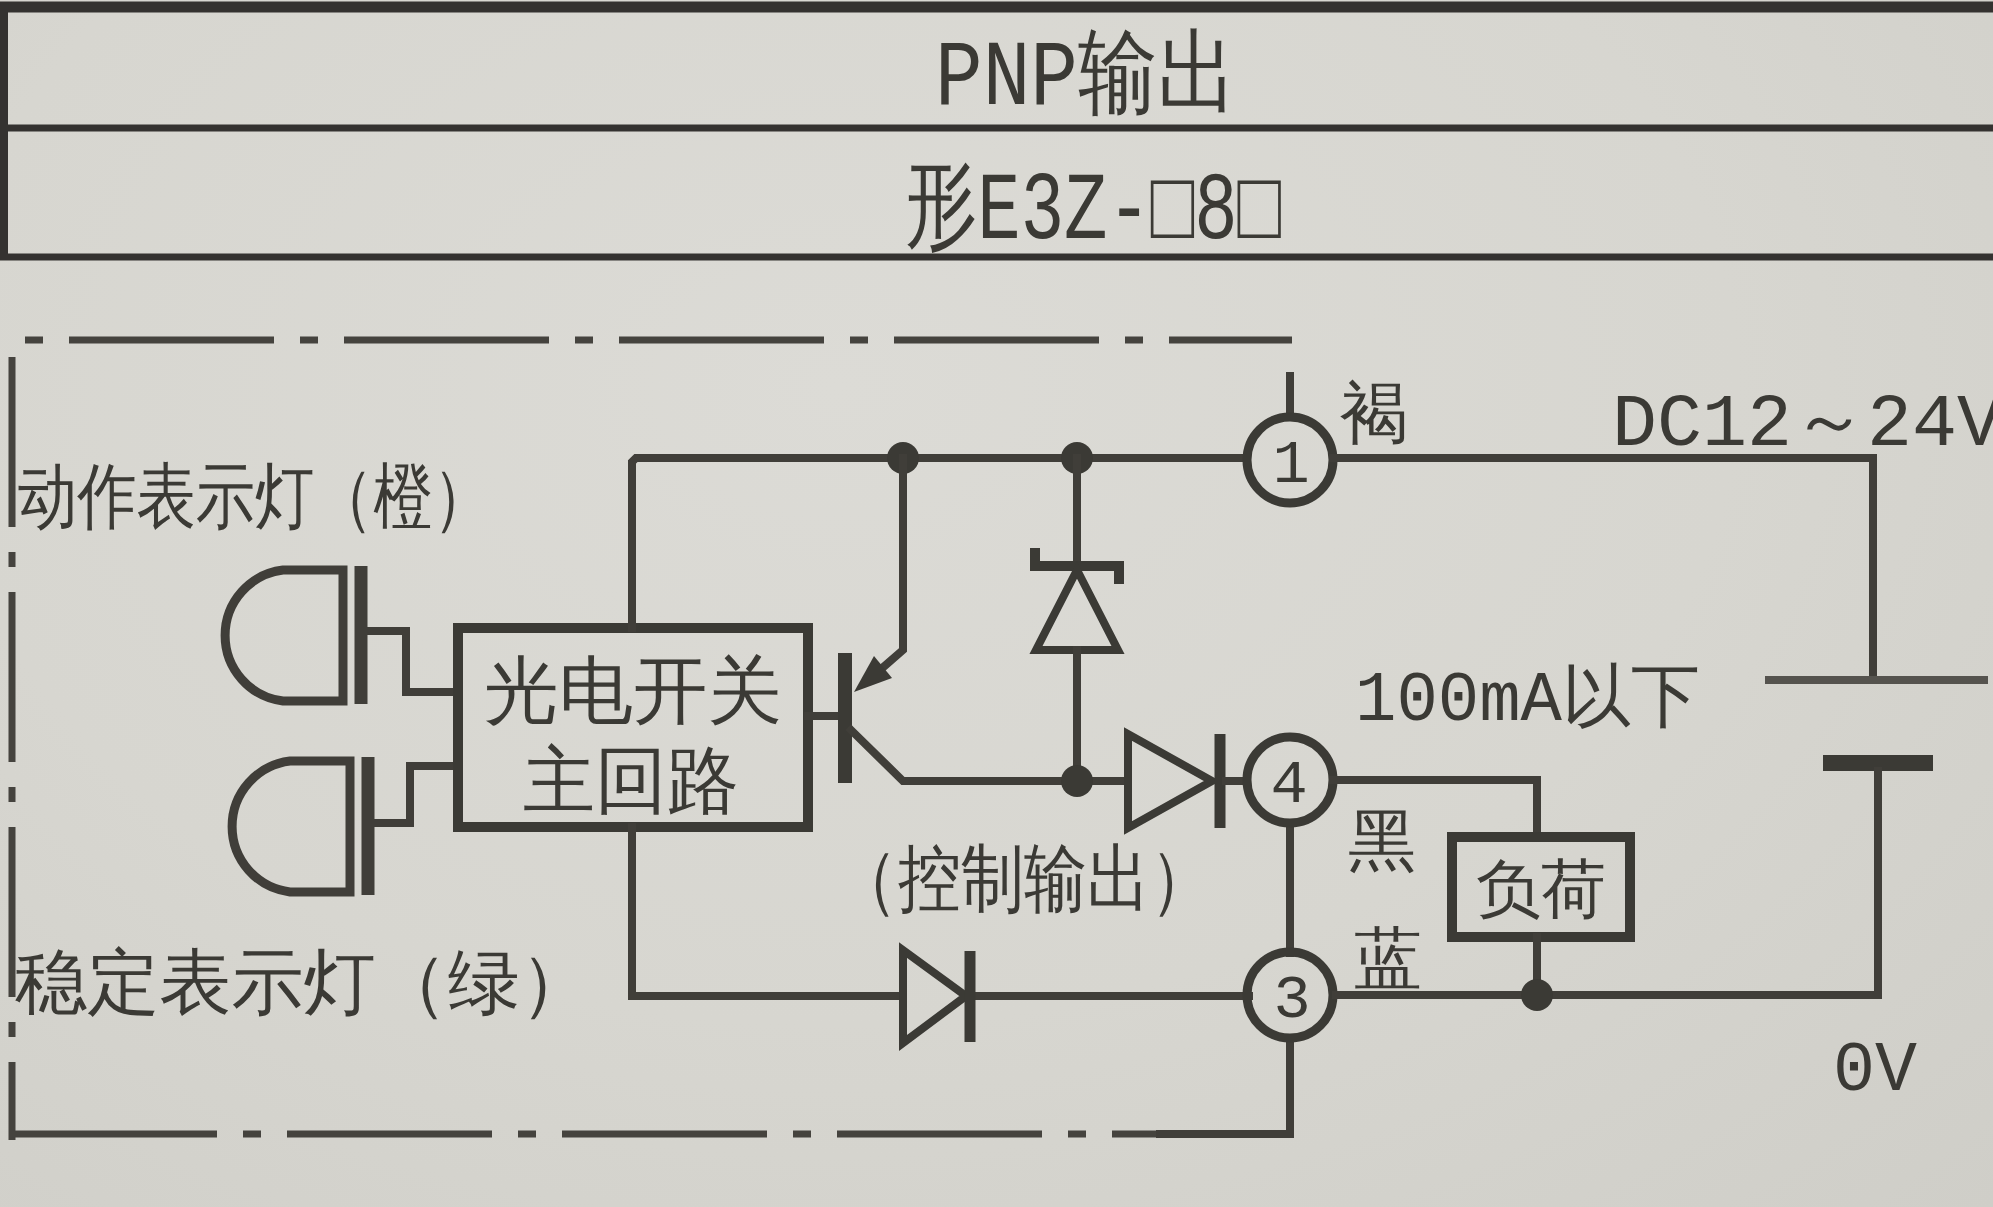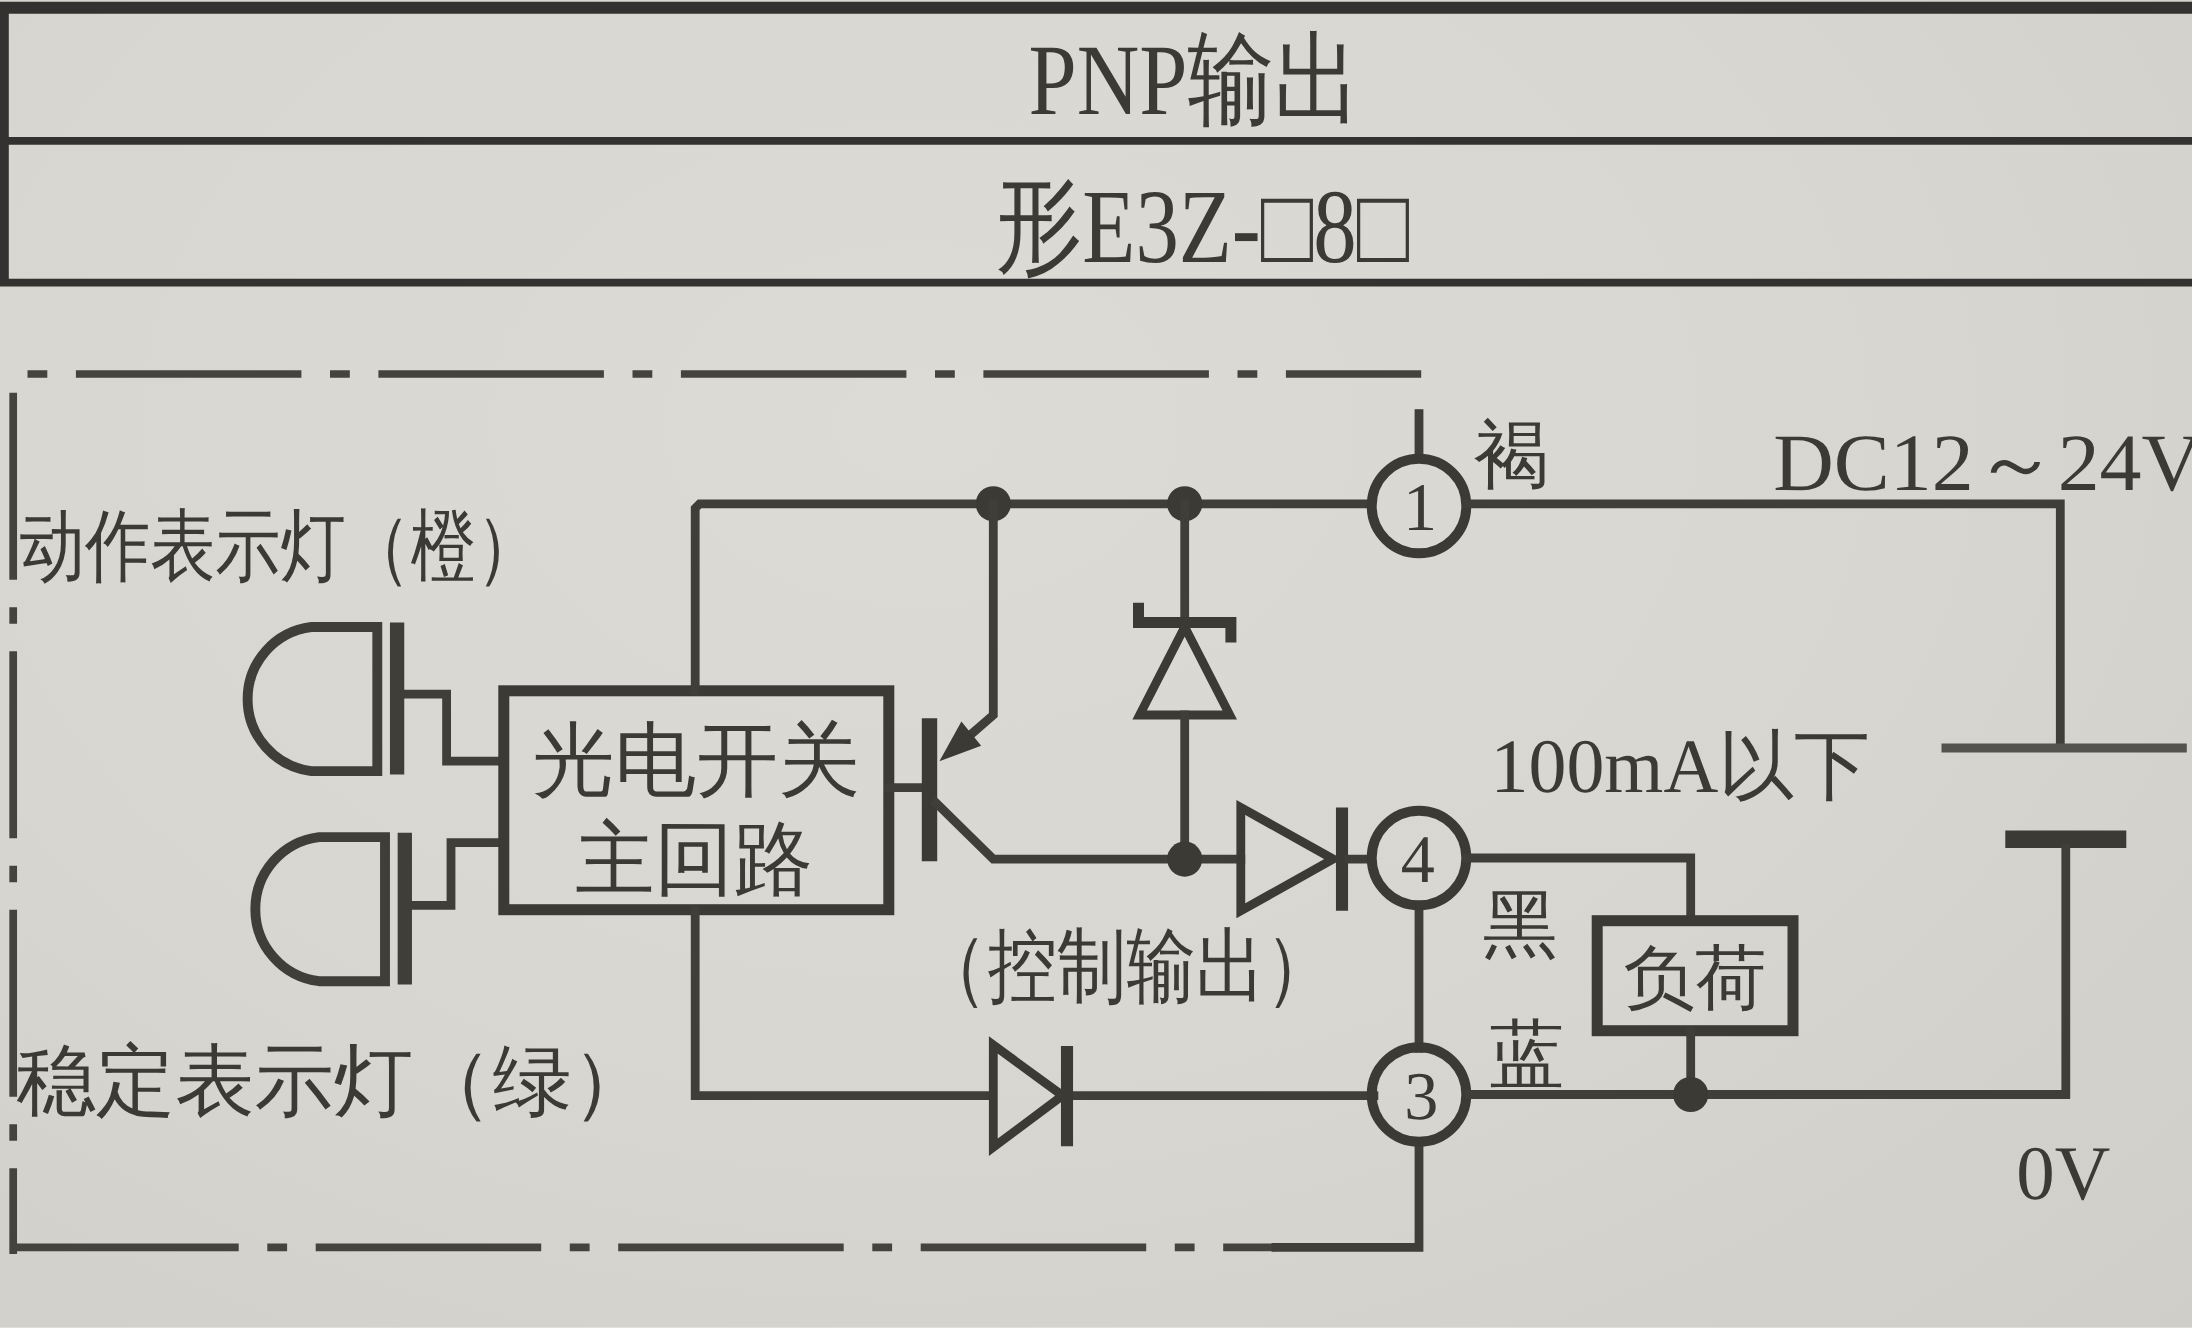--- a/index.html
+++ b/index.html
@@ -1,21 +1,21 @@
 <!DOCTYPE html>
 <html><head>
 <meta charset="utf-8">
 <style>
   html,body{margin:0;padding:0;}
   body{
     width:1993px;height:1207px;overflow:hidden;
     background:radial-gradient(ellipse at 42% 32%, #dcdbd6 0%, #d7d6d0 55%, #cfcec8 100%);
     font-family:"Liberation Serif","DejaVu Serif",serif;
   }
-  .stage{position:relative;width:1686px;height:1207px;}
+  .stage{position:relative;width:1686px;height:1207px;font-family:Liberation Mono, monospace;}
   svg{position:absolute;left:0;top:0;}
   text{fill:#3b3a35;}
   .wire{stroke:#403e39;stroke-width:8;fill:none;stroke-linecap:square;}
   .boundary{stroke:#45433e;stroke-width:7;fill:none;}
   .tableline{stroke:#343230;}
 </style>
 </head>
 <body>
 
 <div class="stage">

